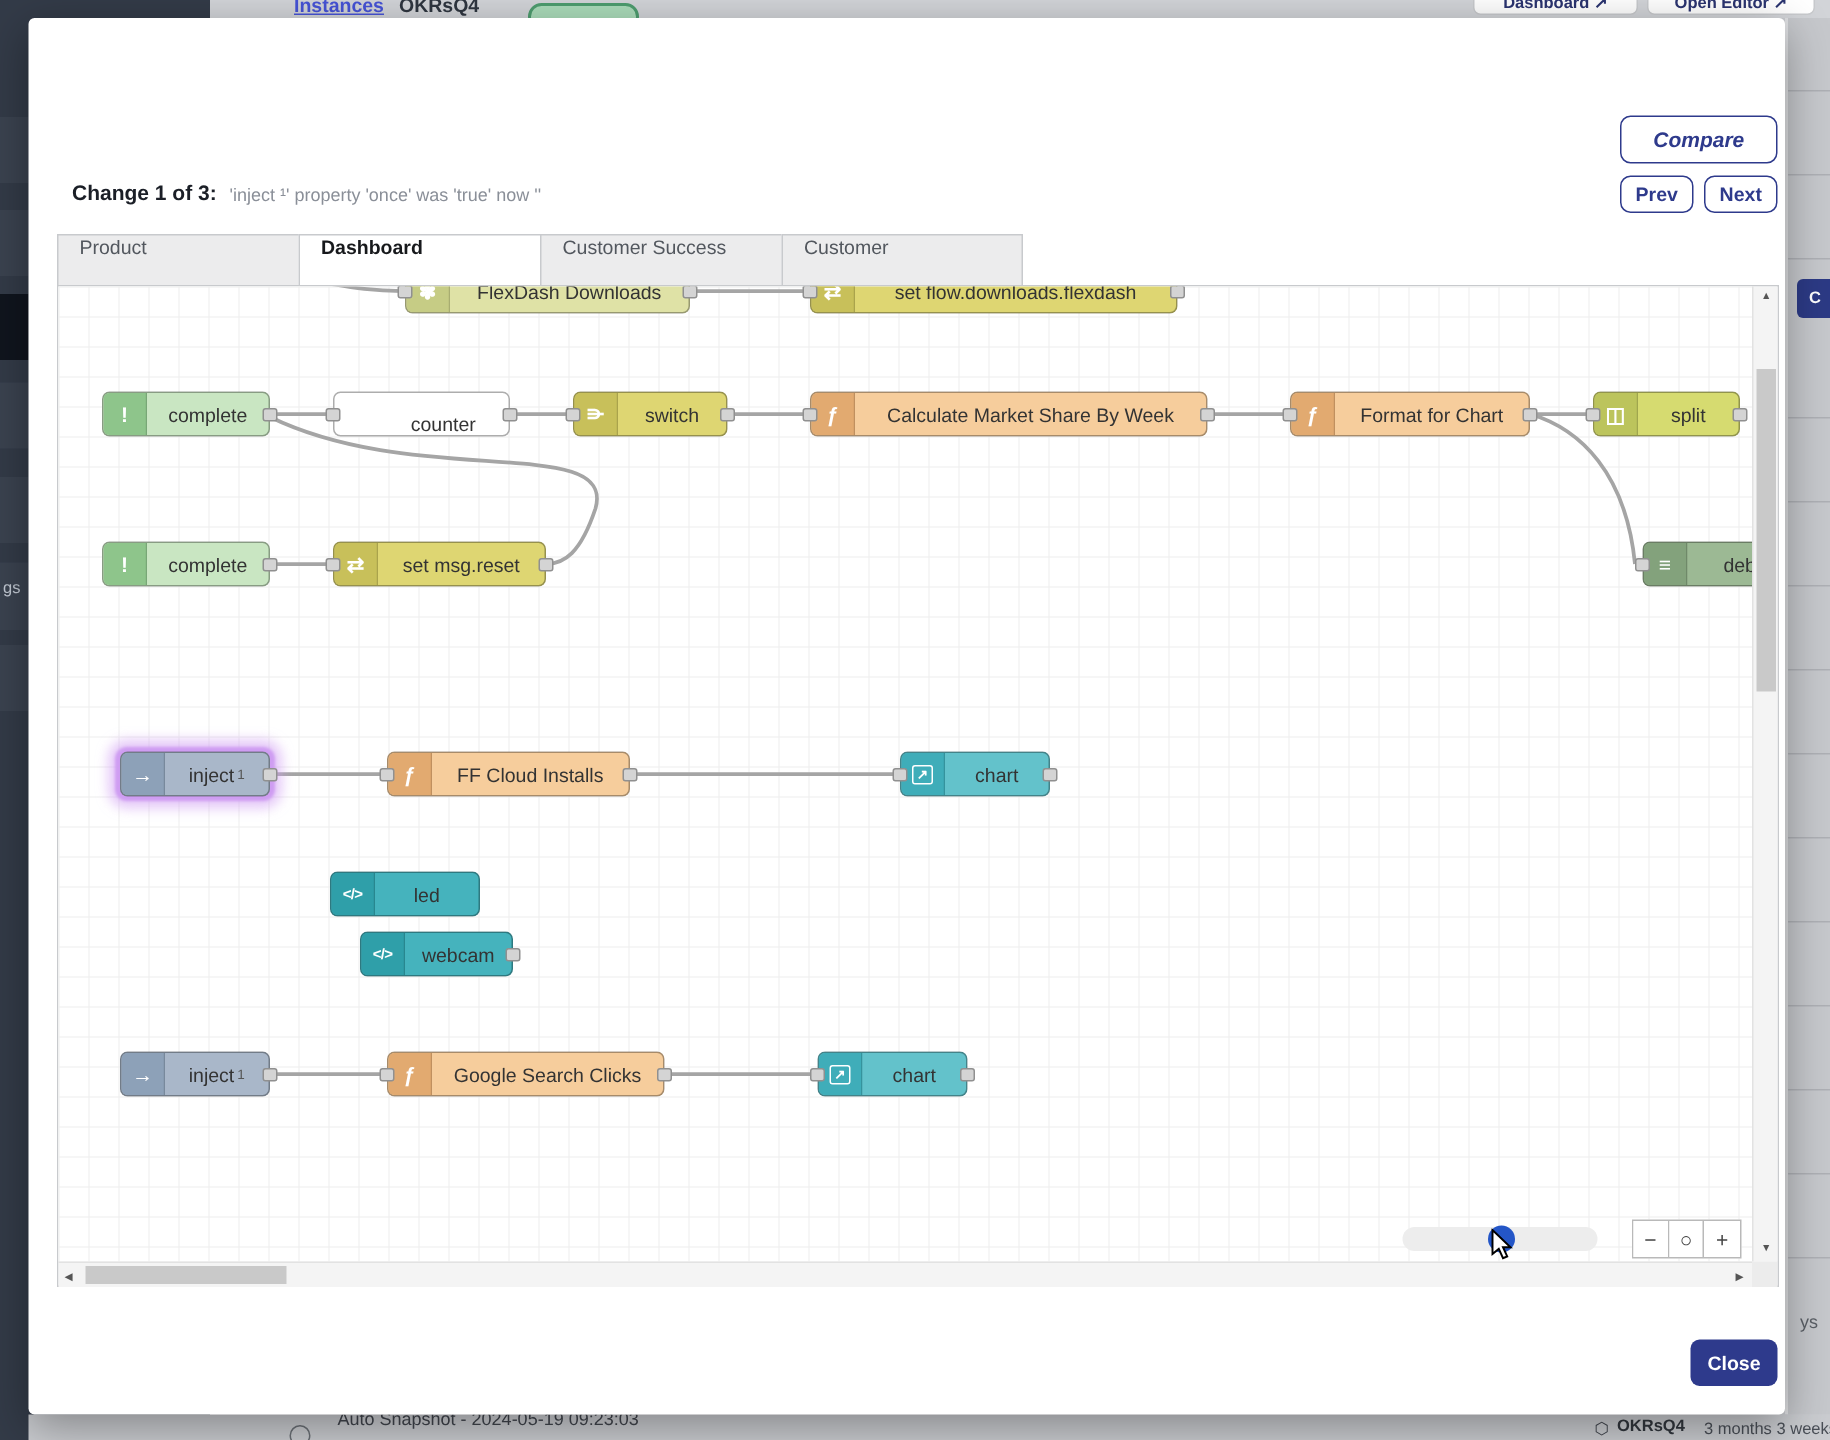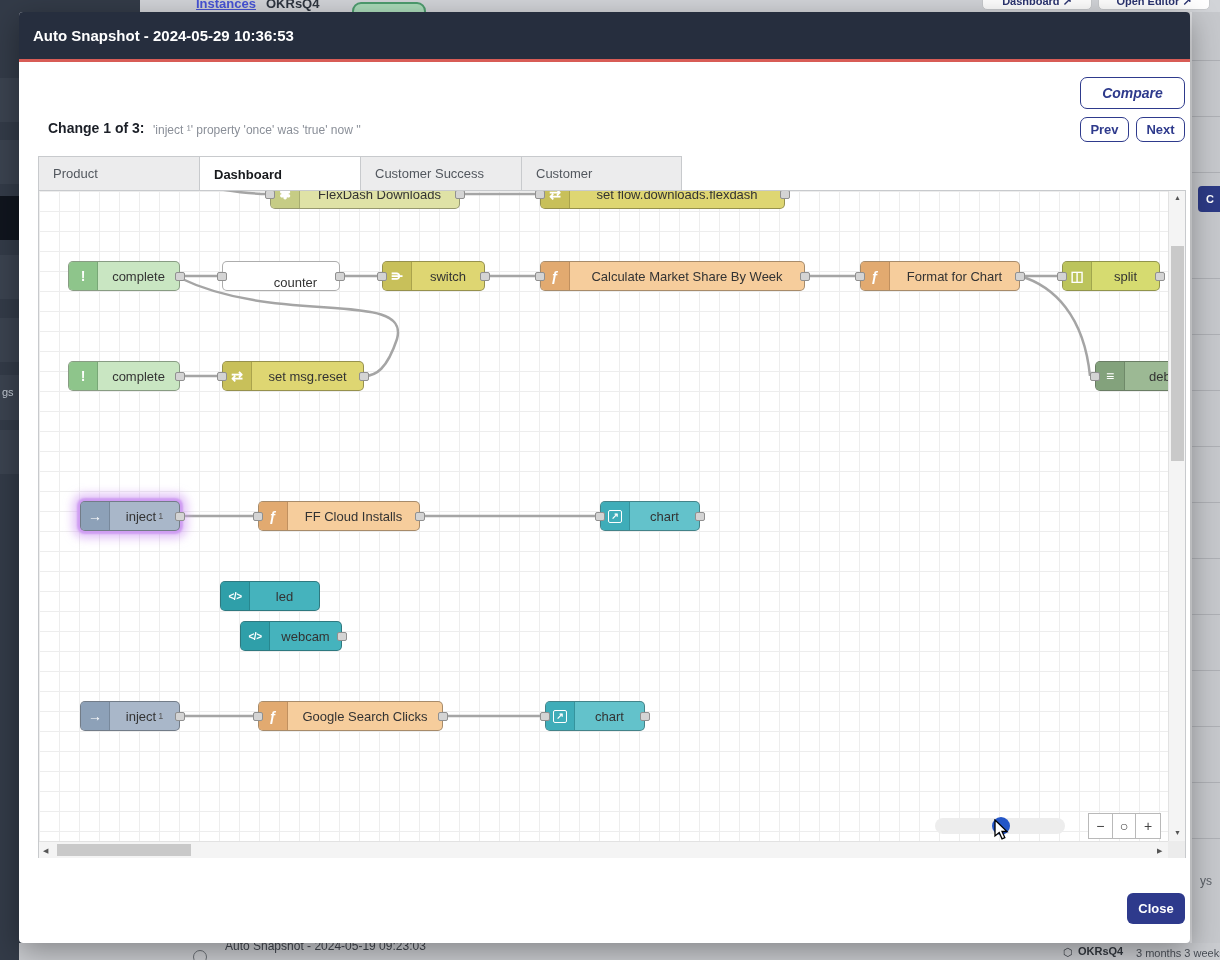--- a/index.html
+++ b/index.html
@@ -40,21 +40,21 @@
   #select-chevron { position:absolute; right:18px; top:10px; width:9px; height:9px; border-right:2px solid #2b2f36; border-bottom:2px solid #2b2f36; transform:rotate(45deg); }
   .btn-outline { background:#fff; border:1px solid #2e3a8c; border-radius:7px; color:#2e3a8c; font-weight:bold; display:flex; align-items:center; justify-content:center; cursor:pointer; }
   #compare-btn { left:1061px; top:65px; width:105px; height:32px; font-size:14px;font-style:italic; }
   #change-label { left:29px; top:108px; font-size:14px; font-weight:600; color:#1b1f27; }
   #change-detail { left:134px; top:111px; font-size:12px; color:#8a8f98; }
   #prev-btn { left:1061px; top:105px; width:49px; height:25px; font-size:13px; }
   #next-btn { left:1117px; top:105px; width:49px; height:25px; font-size:13px; }
 
   
   #tabs { left:19px; top:144px; height:35px; display:flex; }
-  .tab { width:161px; height:35px; background:#ececed; border:1px solid #c8cacd; border-right:none; display:flex; align-items:center; padding-left:14px; font-size:13px; color:#52575e; cursor:pointer; }
+  .tab { width:161px; height:35px; background:#ececed; border:1px solid #c8cacd; border-right:none; display:flex; padding-left:14px; font-size:13px; color:#52575e; cursor:pointer; }
   .tab:last-child { border-right:1px solid #c8cacd; }
   .tab.active { background:#fff; color:#17191c; font-weight:600; border-bottom:1px solid #fff; height:36px; }
 
   
   #canvas-wrap { left:19px; top:178px; width:1148px; height:668px; border:1px solid #c8cacd; border-top:1px solid #c8cacd; background:#fff; }
   #flow-canvas { left:0; top:0; width:1129px; height:650px; overflow:hidden; background:#fff;
     background-image:linear-gradient(to right,#ededed 1px,transparent 1px),linear-gradient(to bottom,#ededed 1px,transparent 1px);
     background-size:20px 20px; }
   #wires-svg { position:absolute; left:0; top:0; width:1129px; height:650px; overflow:visible; }
   #wires-svg path { fill:none; stroke-width:2.5px; }
@@ -132,23 +132,20 @@
 <div class="abs" id="bg-bottombar">
   <span class="abs" id="bg-clock"></span>
   <span class="abs" id="bg-snap-old">Auto Snapshot - 2024-05-19 09:23:03</span>
   <span class="abs" id="bg-hex">⬡</span>
   <span class="abs" id="bg-project2">OKRsQ4</span>
   <span class="abs" id="bg-age">3 months 3 weeks a</span>
 </div>
 
 <div class="abs" id="modal">
 
-  <div class="abs" id="modal-header" style="background: rgb(38, 46, 62); border-bottom-color: rgb(216, 92, 86);">
-    <span id="modal-title">Auto Snapshot - 2024-05-29 10:36:53</span>
-  </div>
 
   <div class="abs btn-outline" id="compare-btn">Compare</div>
 
   <span class="abs" id="change-label">Change 1 of 3:</span>
   <span class="abs" id="change-detail">'inject ¹' property 'once' was 'true' now ''</span>
   <div class="abs btn-outline" id="prev-btn">Prev</div>
   <div class="abs btn-outline" id="next-btn">Next</div>
 
   <div class="abs" id="tabs">
       <div class="tab">

